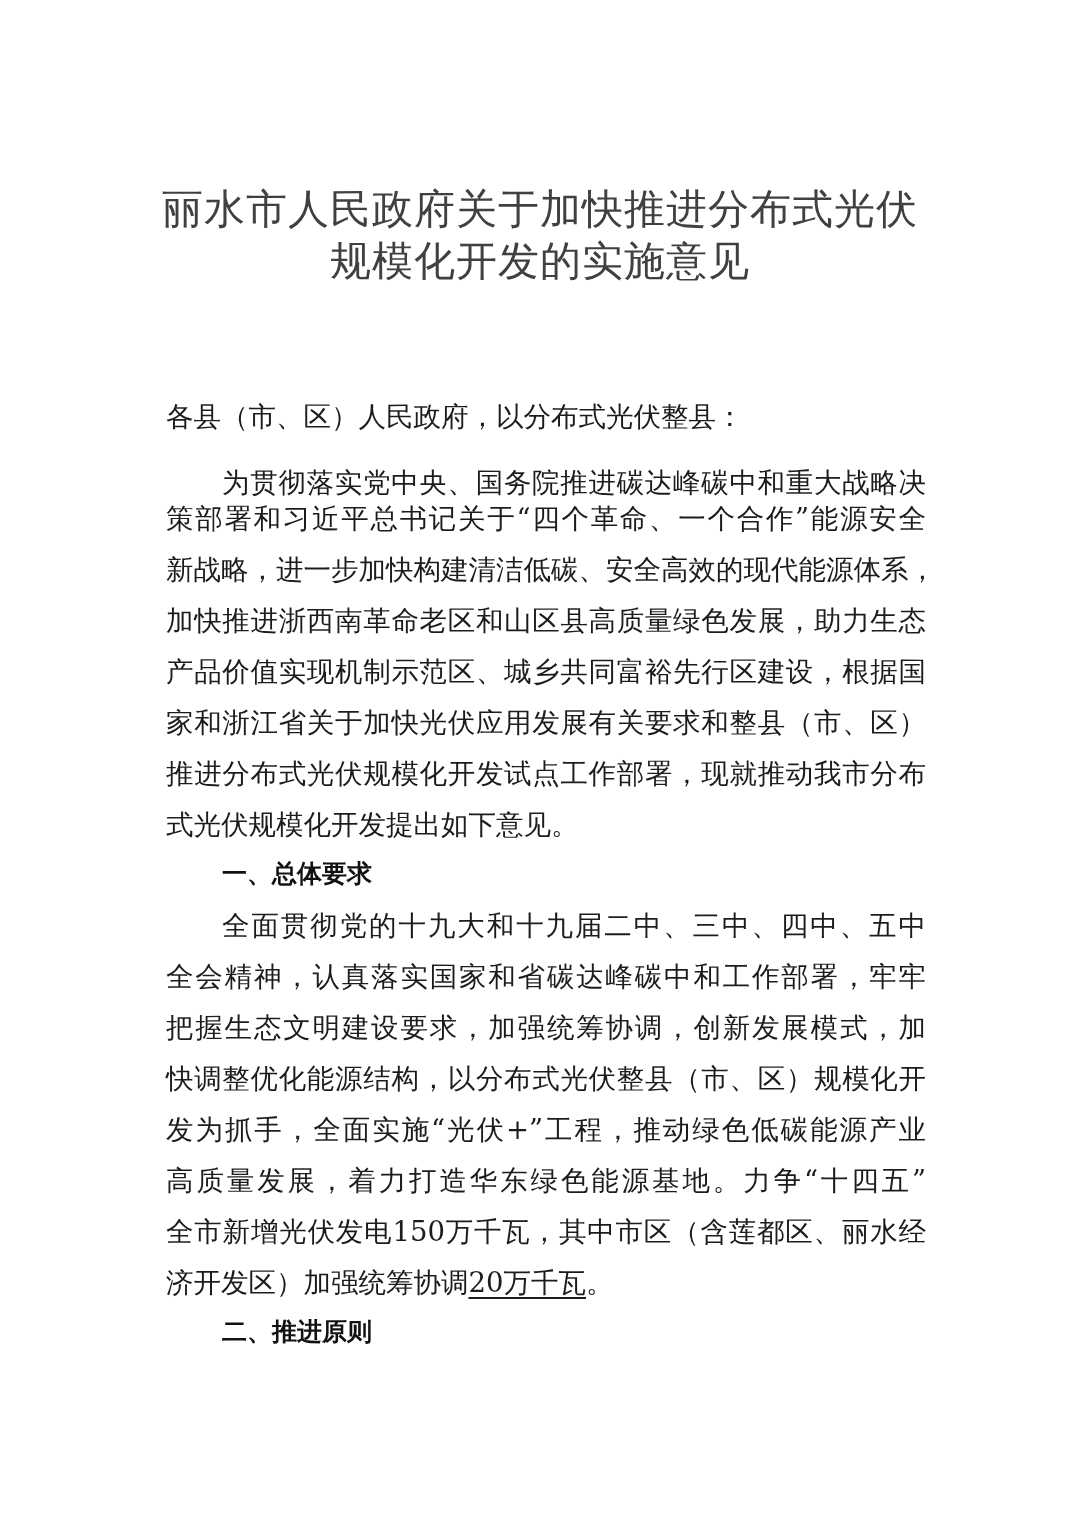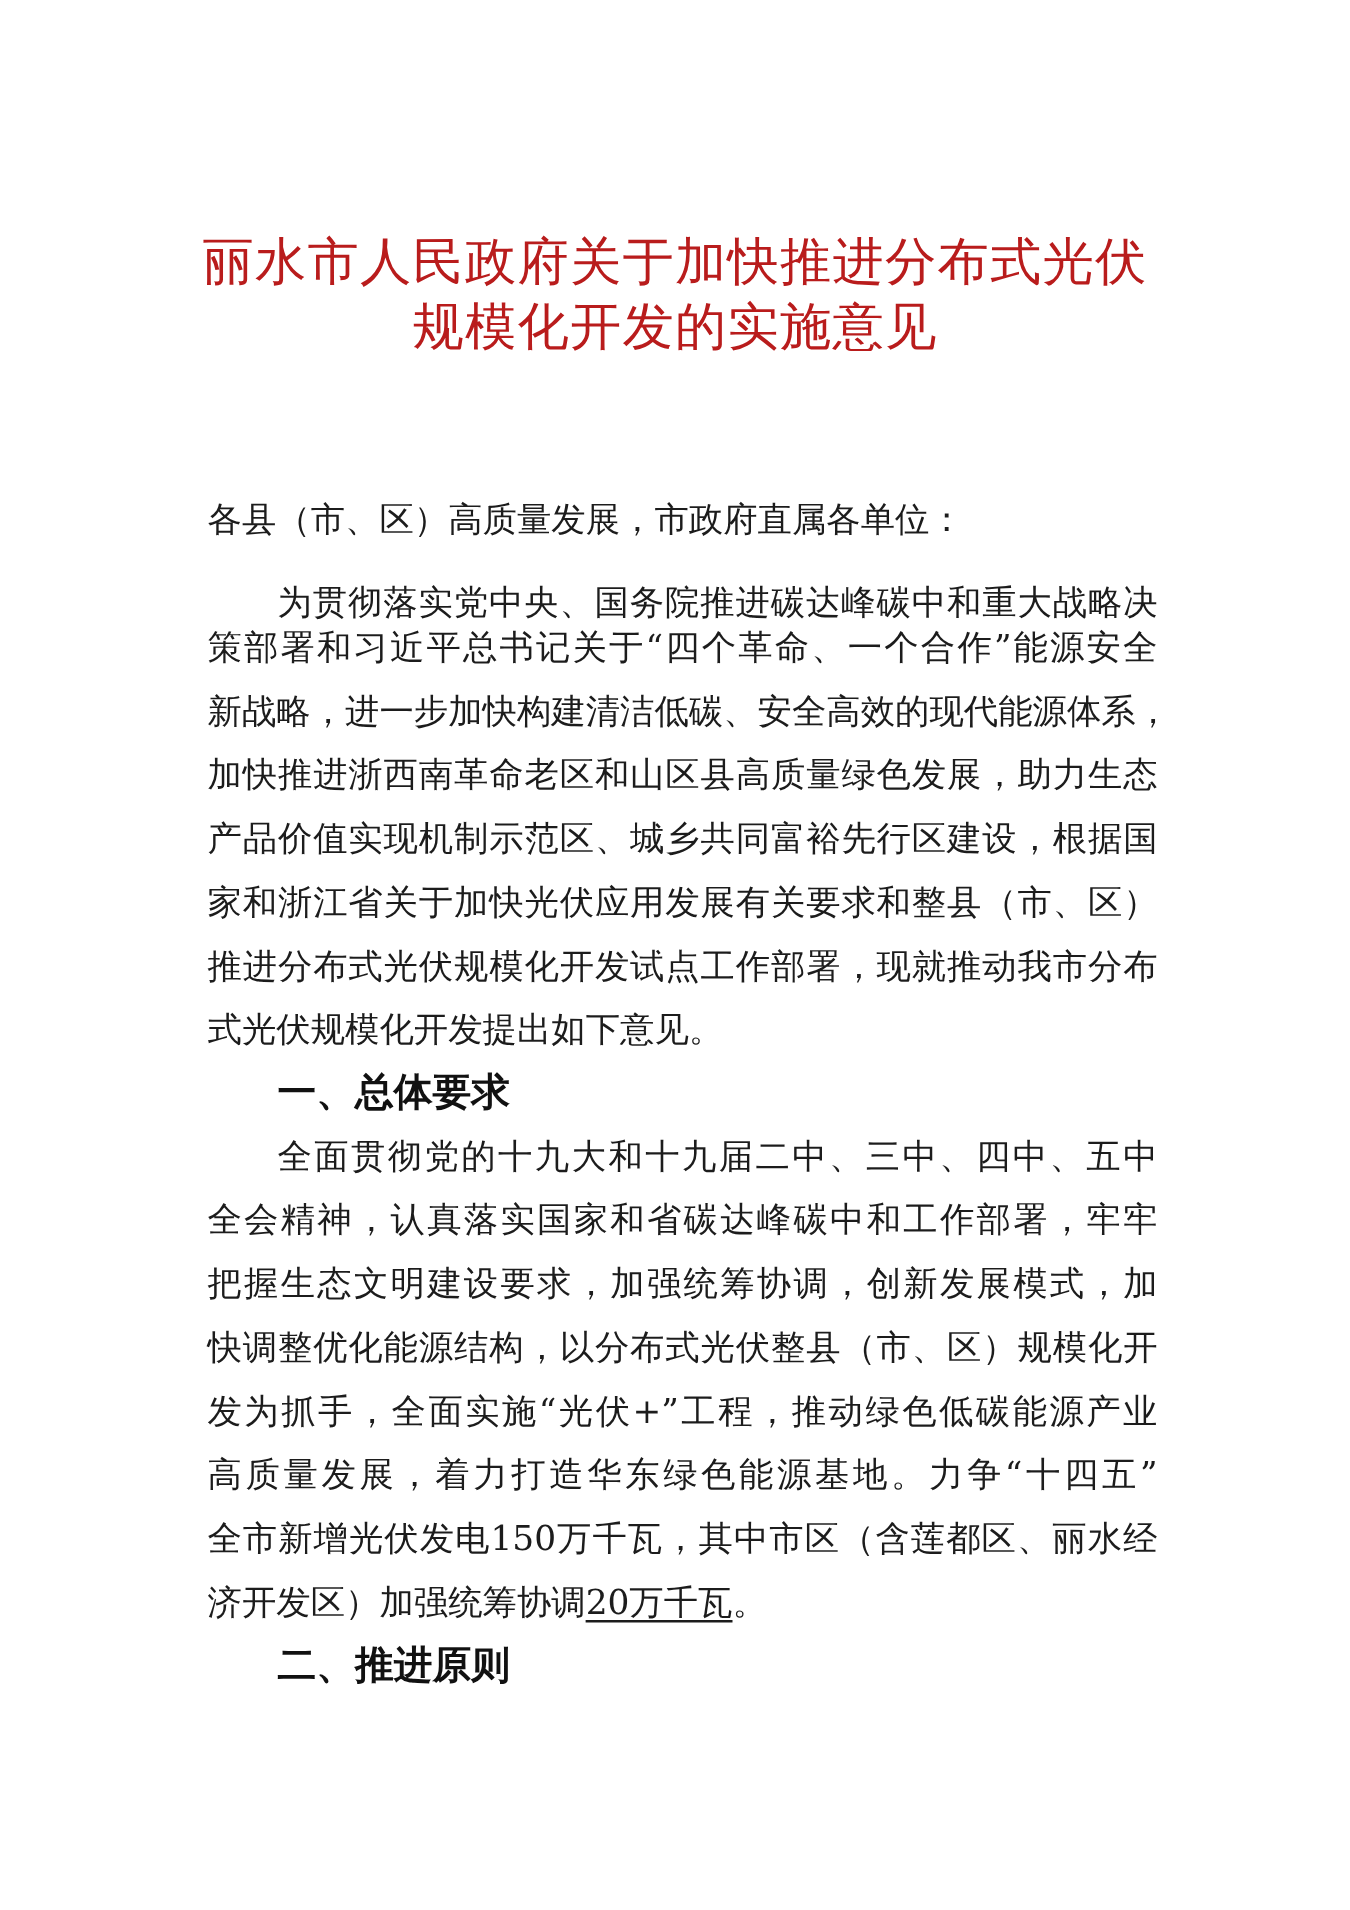--- a/index.html
+++ b/index.html
@@ -22,21 +22,21 @@
       background: #ffffff;
     }
     .title {
       position: absolute;
       left: 0;
       width: 1080px;
       text-align: center;
       font-family: "DejaVu Sans", "Liberation Sans", sans-serif;
       font-size: 41px;
       letter-spacing: 1px;
-      color: #b91c1c;
+      color: #404040;
       white-space: nowrap;
     }
     .title.l1 { top: 182px; }
     .title.l2 { top: 234px; }
     .subtitle {
       position: absolute;
       top: 294px;
       left: 0;
       width: 1080px;
       text-align: center;
@@ -56,37 +56,37 @@
       text-align: justify;
       text-align-last: justify;
       font-family: "DejaVu Serif", "Liberation Serif", serif;
     }
     .line.last { text-align-last: left; }
     .line.indent { left: 222px; width: 704px; }
     .heading {
       position: absolute;
       left: 222px;
       font-family: "DejaVu Sans", "Liberation Sans", sans-serif;
-      font-size: 31px;
+      font-size: 25px;
       line-height: 36px;
       font-weight: bold;
       color: #111111;
       white-space: nowrap;
     }
     .underline { text-decoration: underline; text-underline-offset: 5px; }
   </style>
 </head>
 <body>
 
 <div class="page">
 
   <div class="title l1">丽水市人民政府关于加快推进分布式光伏</div>
   <div class="title l2">规模化开发的实施意见</div>
 
-  <div class="line last" style="top:398px;">各县（市、区）高质量发展，市政府直属各单位：</div>
+  <div class="line last" style="top:398px;">各县（市、区）人民政府，以分布式光伏整县：</div>
 
   <div>
     <div class="line indent" style="top:464px;">为贯彻落实党中央、国务院推进碳达峰碳中和重大战略决</div>
     <div class="line" style="top:500px;">策部署和习近平总书记关于“四个革命、一个合作”能源安全</div>
     <div class="line" style="top:551px;">新战略，进一步加快构建清洁低碳、安全高效的现代能源体系，</div>
     <div class="line" style="top:602px;">加快推进浙西南革命老区和山区县高质量绿色发展，助力生态</div>
     <div class="line" style="top:653px;">产品价值实现机制示范区、城乡共同富裕先行区建设，根据国</div>
     <div class="line" style="top:704px;">家和浙江省关于加快光伏应用发展有关要求和整县（市、区）</div>
     <div class="line" style="top:755px;">推进分布式光伏规模化开发试点工作部署，现就推动我市分布</div>
     <div class="line last" style="top:806px;">式光伏规模化开发提出如下意见。</div>

